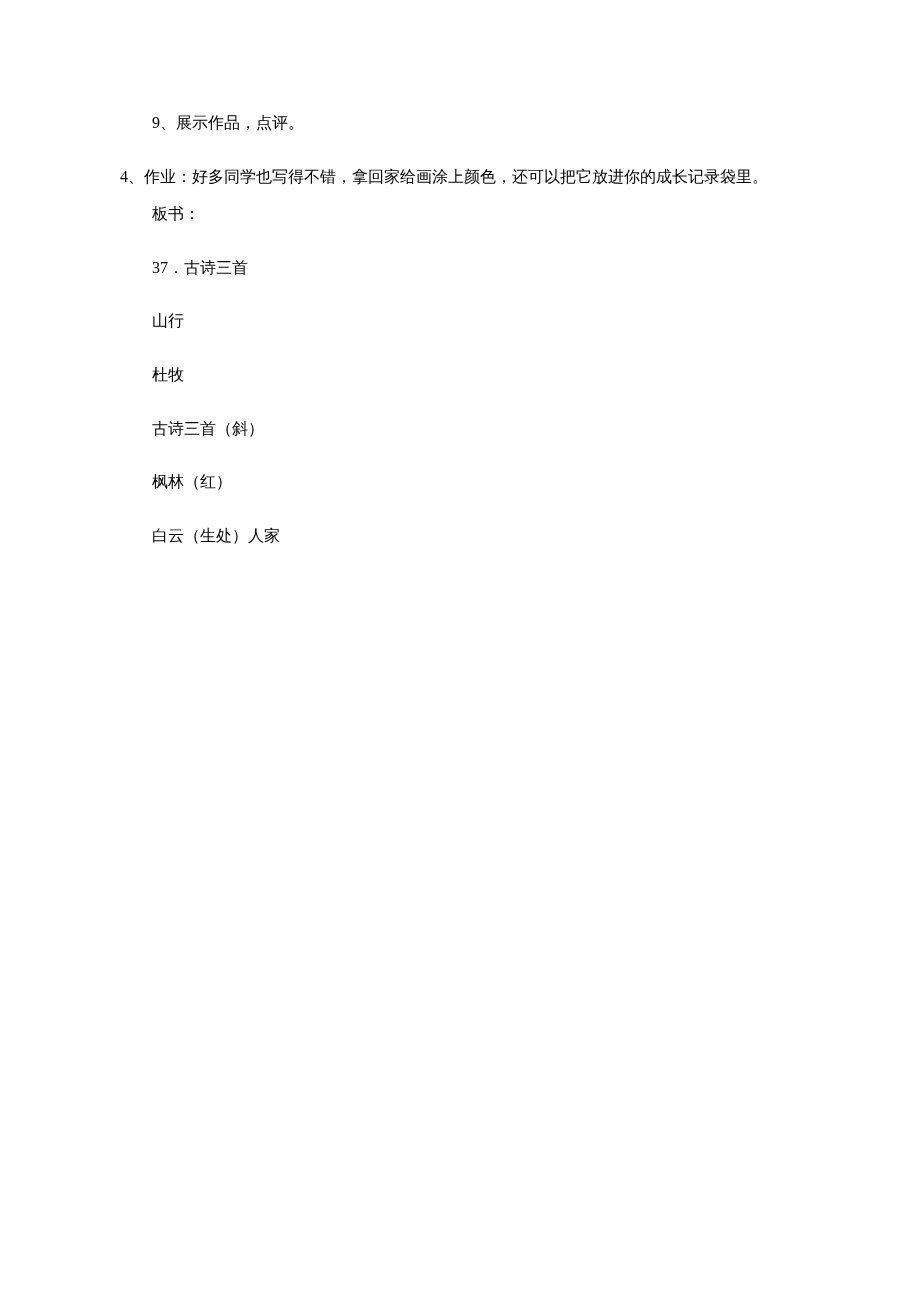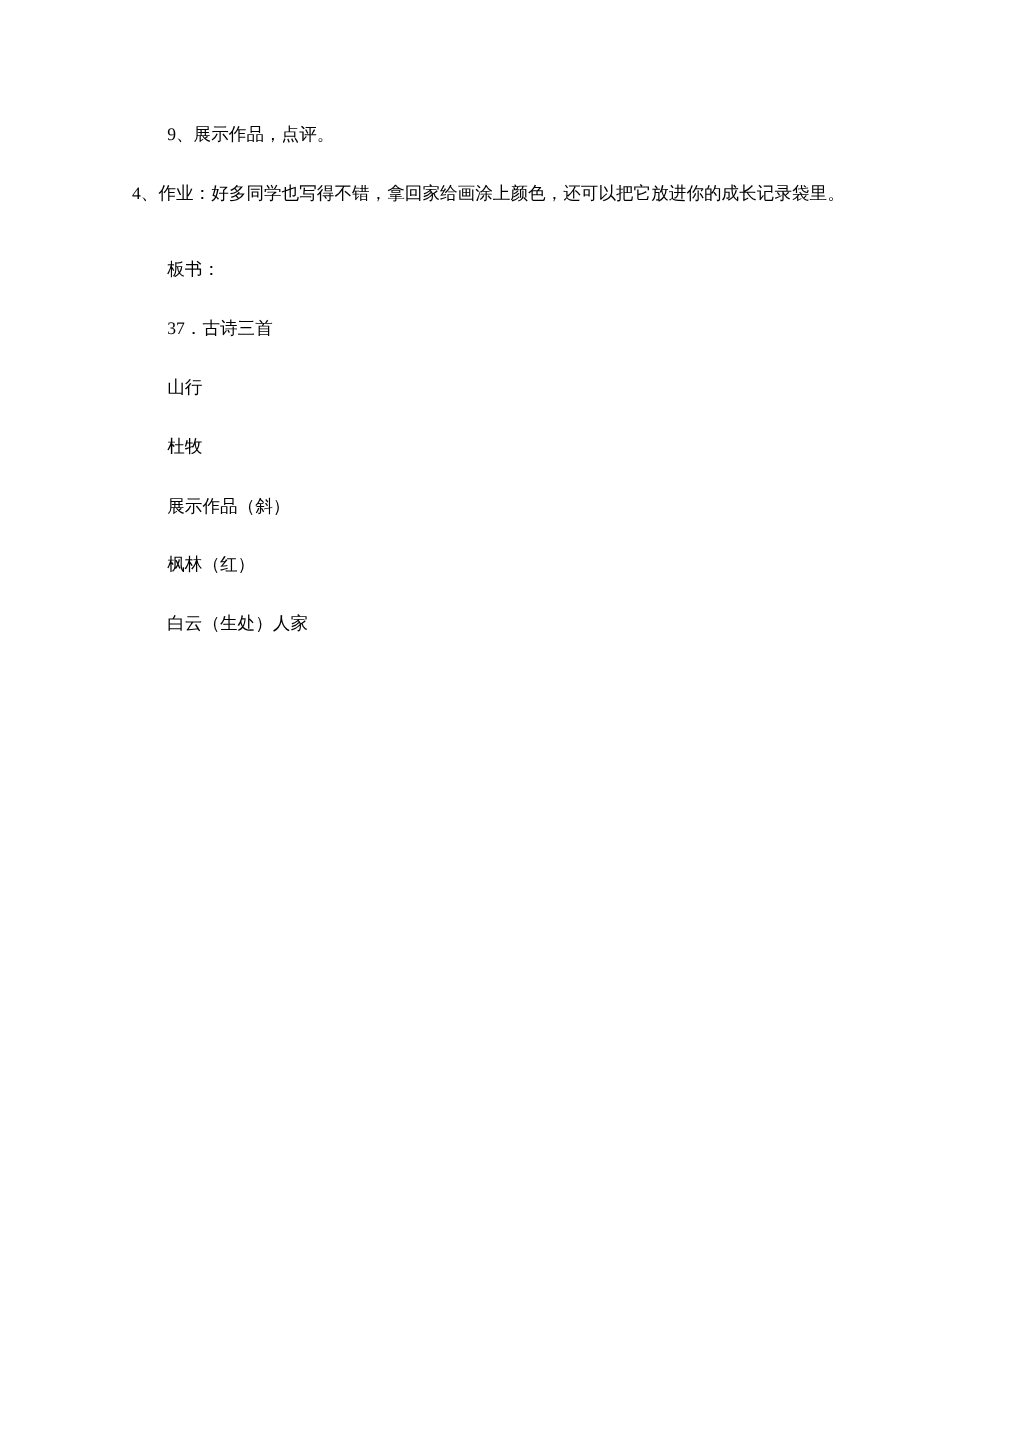--- a/index.html
+++ b/index.html
@@ -15,37 +15,37 @@
       width: 920px;
       min-height: 1302px;
       padding: 110px 120px 0 120px;
       line-height: 1.6;
     }
     .para {
       margin-bottom: 28px;
       text-indent: 2em;
     }
     .para-no-indent {
-      margin-bottom: 44px;
+      margin-bottom: 12px;
     }
   </style>
 </head>
 <body>
 
 <p class="para">9、展示作品，点评。</p>
 
 <p class="para-no-indent">
   <span style="display:inline-block; text-indent:2em;"></span><span>4、作业：好多同学也写得不错，拿回家给画涂上颜色，还可以把它放进你的成长记录袋里。</span>
 </p>
 
 <p class="para">板书：</p>
 
 <p class="para">37．古诗三首</p>
 
 <p class="para">山行</p>
 
 <p class="para">杜牧</p>
 
-<p class="para">展示作品（斜）</p>
+<p class="para">古诗三首（斜）</p>
 
 <p class="para">枫林（红）</p>
 
 <p class="para">白云（生处）人家</p>
 
 </body></html>

